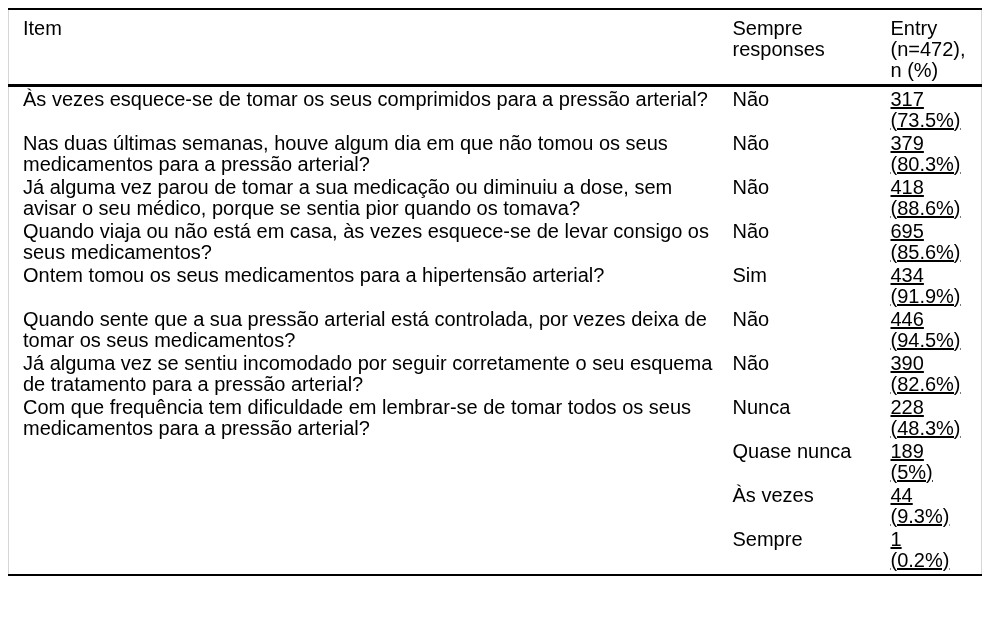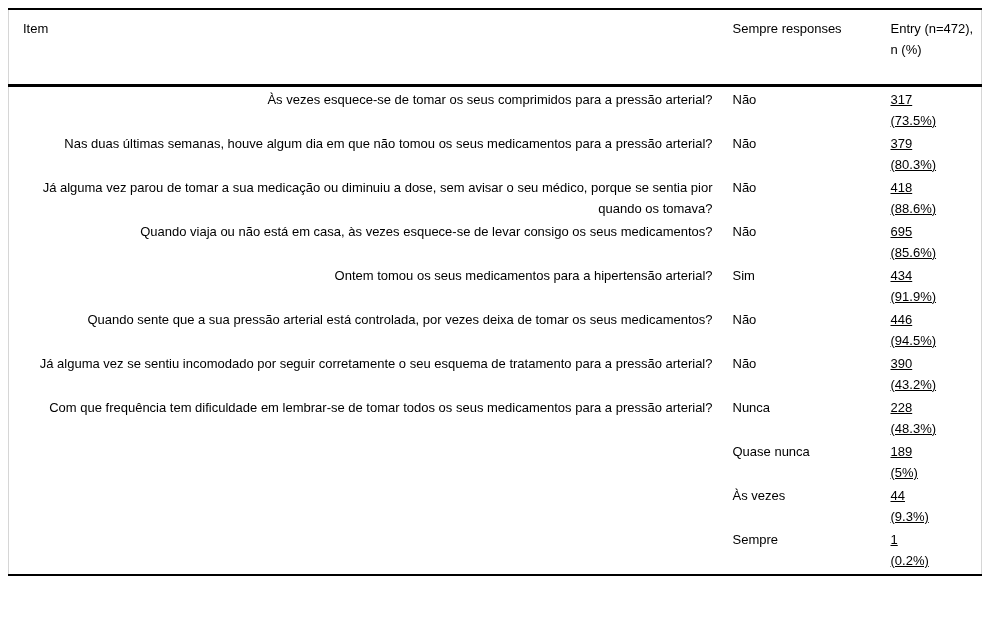--- a/index.html
+++ b/index.html
@@ -15,21 +15,21 @@
     width: 973px;
   }
   table.adherence {
     width: 100%;
     border-collapse: collapse;
     table-layout: fixed;
     border-top: 2px solid #000;
     border-bottom: 2px solid #000;
     border-left: 1px solid #d6d6d6;
     border-right: 1px solid #d6d6d6;
-    font-size: 13px;
+    font-size: 20px;
     line-height: 21px;
   }
   col.c-item { width: 724px; }
   col.c-resp { width: 158px; }
   col.c-entry { width: 91px; }
 
   thead th {
     font-weight: normal;
     text-align: left;
     vertical-align: top;
@@ -38,21 +38,21 @@
     border-bottom: 3px solid #000;
   }
   thead th.h-item { padding-left: 14px; }
 
   tbody td {
     vertical-align: top;
     padding: 2px 0 0 0;
     height: 44px;
   }
   tbody tr:last-child td { height: 48px; }
-  td.item-cell { padding-left: 14px; padding-right: 20px; text-align: right; }
+  td.item-cell { padding-left: 14px; padding-right: 20px; }
   .entry-n, .entry-pct { display: block; text-decoration: underline; }
 </style>
 </head>
 <body>
 
 <div class="table-wrap">
   <table class="adherence">
     <colgroup>
       <col class="c-item">
         <col class="c-resp">
@@ -112,21 +112,21 @@
         <td>
           <span class="entry-n">446</span>
           <span class="entry-pct">(94.5%)</span>
         </td>
       </tr>
       <tr>
         <td class="item-cell">Já alguma vez se sentiu incomodado por seguir corretamente o seu esquema de tratamento para a pressão arterial?</td>
         <td>Não</td>
         <td>
           <span class="entry-n">390</span>
-          <span class="entry-pct">(43.2%)</span>
+          <span class="entry-pct">(82.6%)</span>
         </td>
       </tr>
       <tr>
         <td class="item-cell">Com que frequência tem dificuldade em lembrar-se de tomar todos os seus medicamentos para a pressão arterial?</td>
         <td>Nunca</td>
         <td>
           <span class="entry-n">228</span>
           <span class="entry-pct">(48.3%)</span>
         </td>
       </tr>

